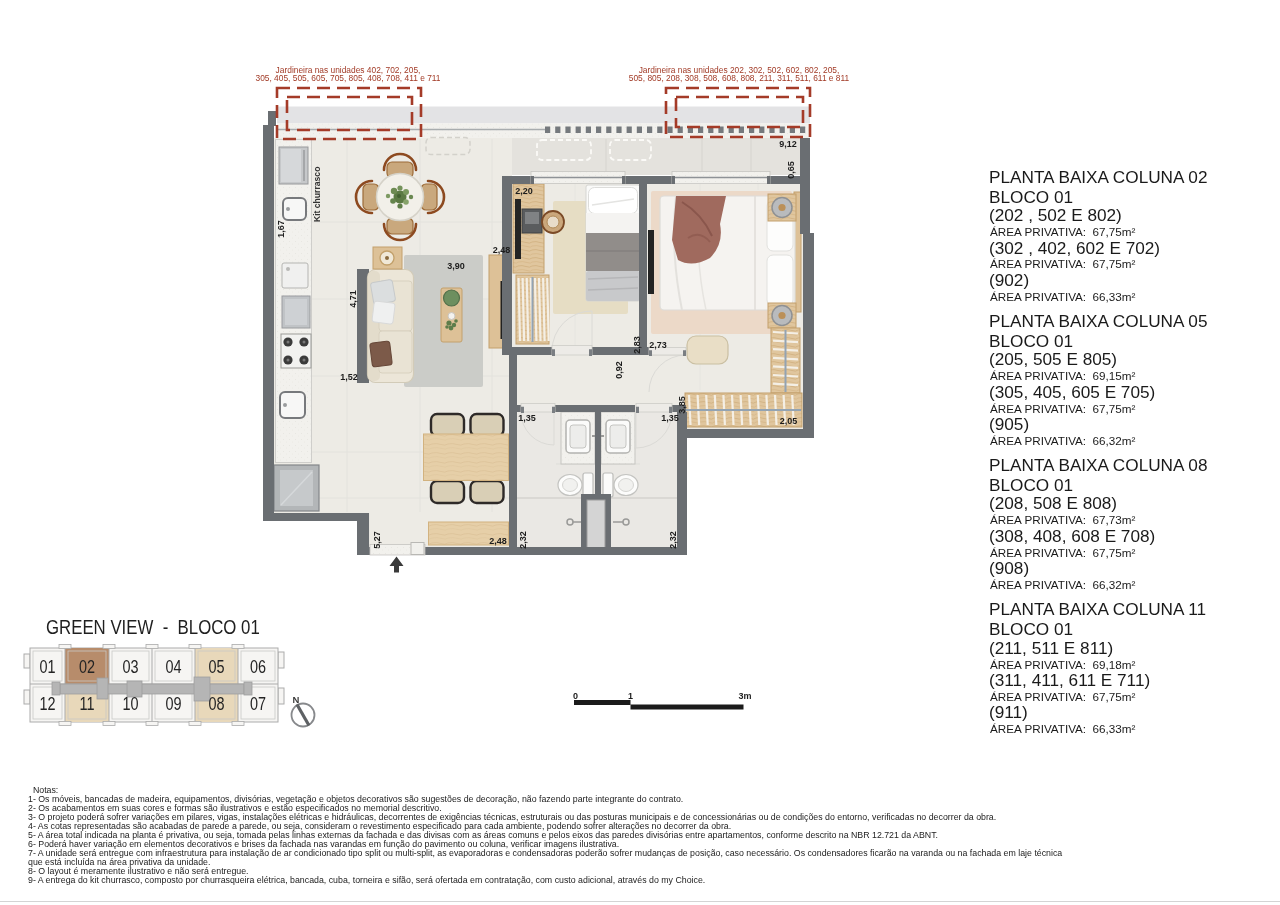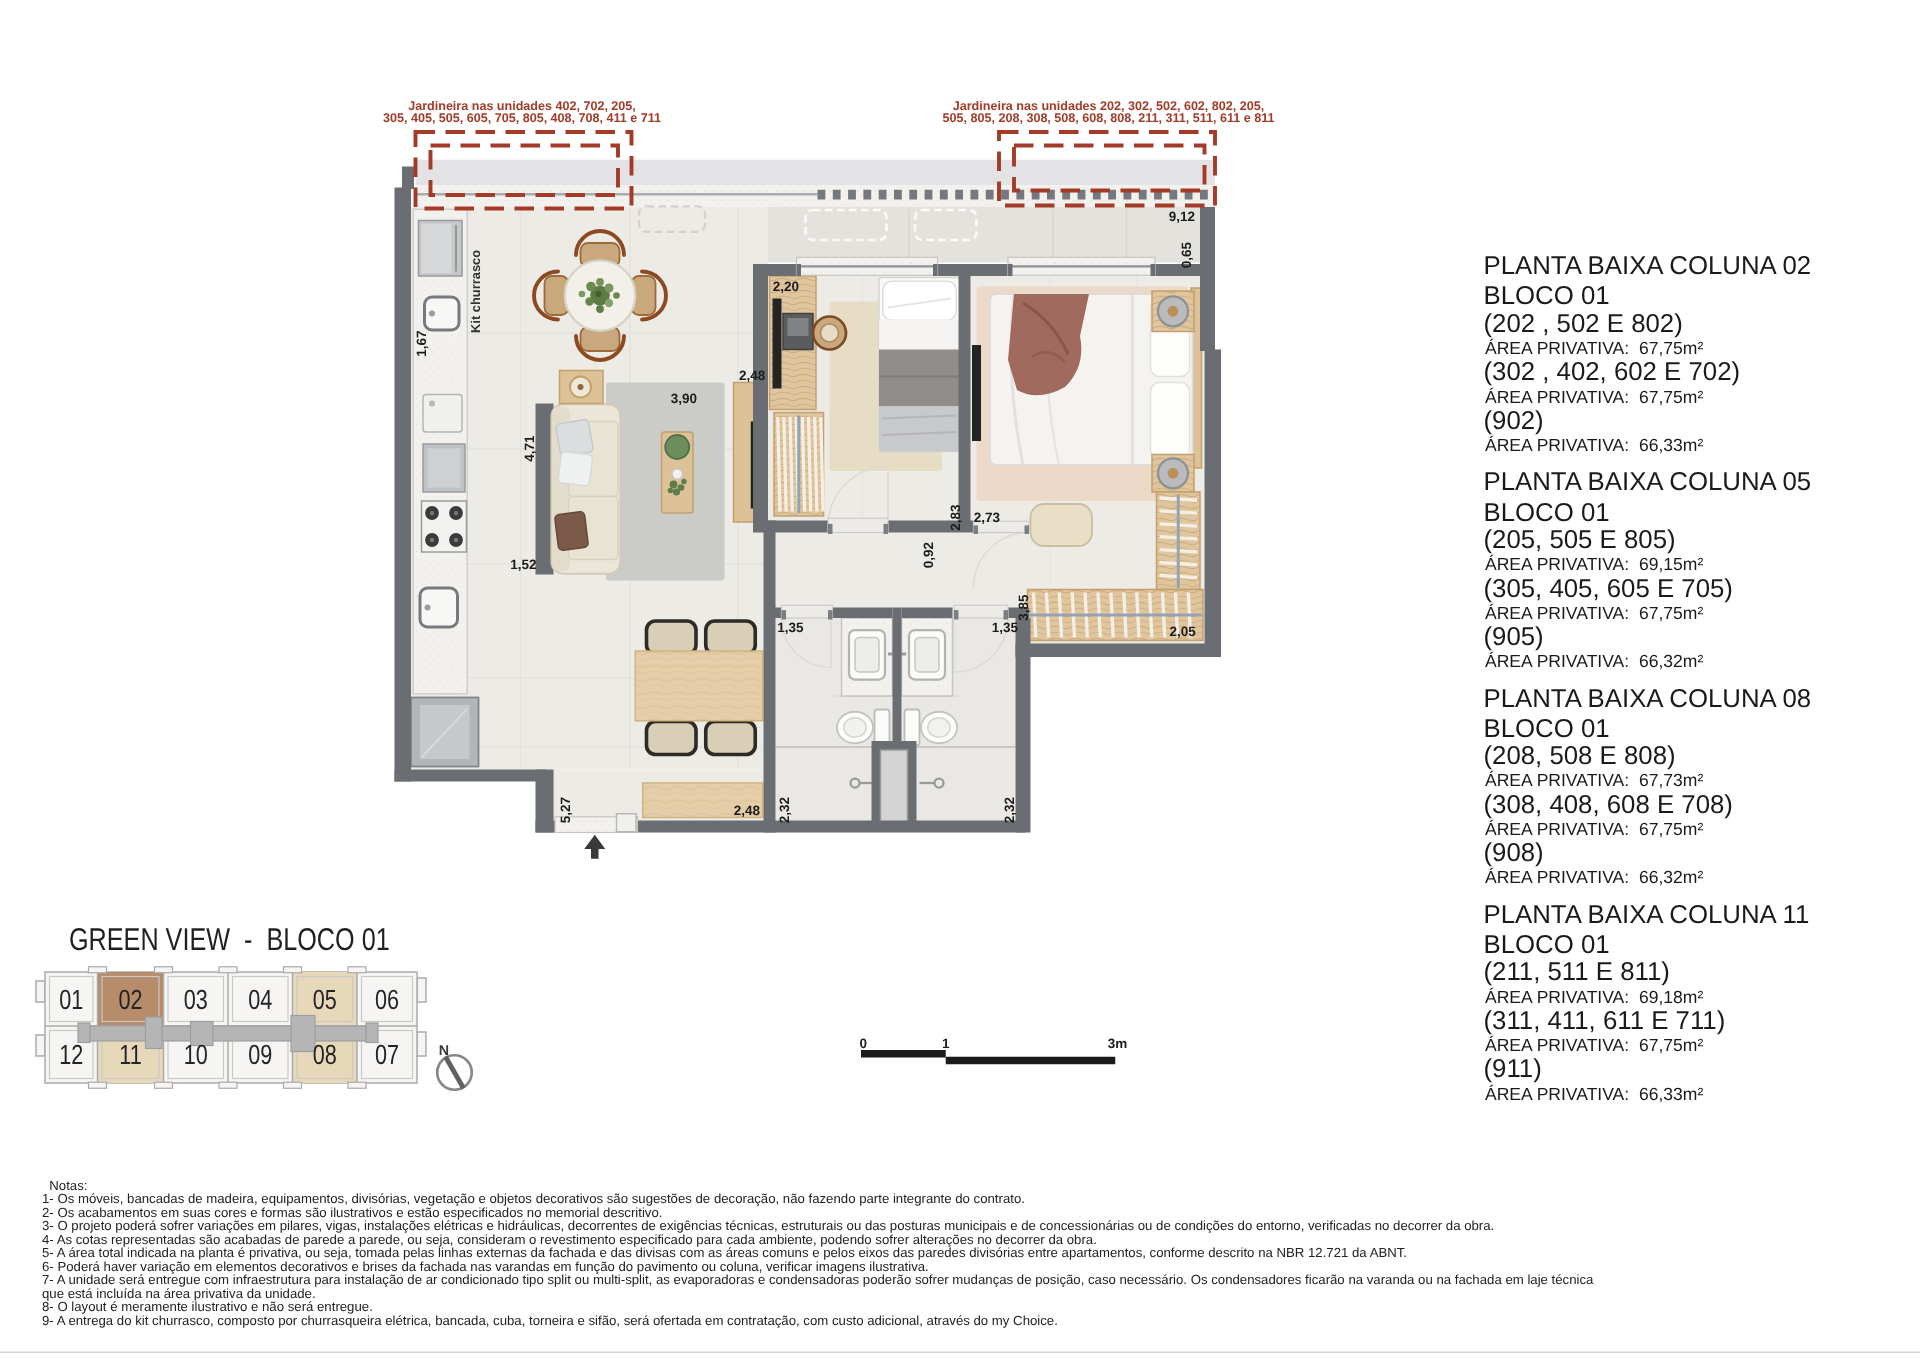--- a/index.html
+++ b/index.html
@@ -412,16 +412,16 @@
 <text x="990" y="588.9" font-family="Liberation Sans, sans-serif" font-size="11.7" fill="#1a1a1a" font-weight="normal" text-anchor="start">ÁREA PRIVATIVA:&nbsp; 66,32m²</text>
 <text x="989" y="615.3" font-family="Liberation Sans, sans-serif" font-size="17.2" fill="#1a1a1a" font-weight="normal" text-anchor="start">PLANTA BAIXA COLUNA 11</text>
 <text x="989" y="635.4" font-family="Liberation Sans, sans-serif" font-size="17.2" fill="#1a1a1a" font-weight="normal" text-anchor="start">BLOCO 01</text>
 <text x="989" y="653.6" font-family="Liberation Sans, sans-serif" font-size="17.2" fill="#1a1a1a" font-weight="normal" text-anchor="start">(211, 511 E 811)</text>
 <text x="990" y="668.6" font-family="Liberation Sans, sans-serif" font-size="11.7" fill="#1a1a1a" font-weight="normal" text-anchor="start">ÁREA PRIVATIVA:&nbsp; 69,18m²</text>
 <text x="989" y="685.9" font-family="Liberation Sans, sans-serif" font-size="17.2" fill="#1a1a1a" font-weight="normal" text-anchor="start">(311, 411, 611 E 711)</text>
 <text x="990" y="700.9" font-family="Liberation Sans, sans-serif" font-size="11.7" fill="#1a1a1a" font-weight="normal" text-anchor="start">ÁREA PRIVATIVA:&nbsp; 67,75m²</text>
 <text x="989" y="718.2" font-family="Liberation Sans, sans-serif" font-size="17.2" fill="#1a1a1a" font-weight="normal" text-anchor="start">(911)</text>
 <text x="990" y="733.1" font-family="Liberation Sans, sans-serif" font-size="11.7" fill="#1a1a1a" font-weight="normal" text-anchor="start">ÁREA PRIVATIVA:&nbsp; 66,33m²</text>
 </svg>
-<div class="abs" style="left:348px;top:65.5px;transform:translateX(-50%);text-align:center;color:#a23b27;font-weight:bold;font-size:8.4px;line-height:8.6px;white-space:nowrap;">Jardineira nas unidades 402, 702, 205,<br>305, 405, 505, 605, 705, 805, 408, 708, 411 e 711</div>
-<div class="abs" style="left:739px;top:65.5px;transform:translateX(-50%);text-align:center;color:#a23b27;font-weight:bold;font-size:8.4px;line-height:8.6px;white-space:nowrap;">Jardineira nas unidades 202, 302, 502, 602, 802, 205,<br>505, 805, 208, 308, 508, 608, 808, 211, 311, 511, 611 e 811</div>
+<div class="abs" style="left:348px;top:65.5px;transform:translateX(-50%);text-align:center;color:#a23b27;font-weight:normal;font-size:8.4px;line-height:8.6px;white-space:nowrap;">Jardineira nas unidades 402, 702, 205,<br>305, 405, 505, 605, 705, 805, 408, 708, 411 e 711</div>
+<div class="abs" style="left:739px;top:65.5px;transform:translateX(-50%);text-align:center;color:#a23b27;font-weight:normal;font-size:8.4px;line-height:8.6px;white-space:nowrap;">Jardineira nas unidades 202, 302, 502, 602, 802, 205,<br>505, 805, 208, 308, 508, 608, 808, 211, 311, 511, 611 e 811</div>
 <div class="abs" style="left:46px;top:614.5px;font-size:21px;color:#1f1f1f;white-space:nowrap;transform:scaleX(0.8);transform-origin:0 0;">GREEN VIEW&nbsp; -&nbsp; BLOCO 01</div>
 <div class="abs" style="left:28px;top:785.5px;font-size:8.8px;line-height:9px;color:#222;white-space:nowrap;">&nbsp;&nbsp;Notas:<br>1- Os móveis, bancadas de madeira, equipamentos, divisórias, vegetação e objetos decorativos são sugestões de decoração, não fazendo parte integrante do contrato.<br>2- Os acabamentos em suas cores e formas são ilustrativos e estão especificados no memorial descritivo.<br>3- O projeto poderá sofrer variações em pilares, vigas, instalações elétricas e hidráulicas, decorrentes de exigências técnicas, estruturais ou das posturas municipais e de concessionárias ou de condições do entorno, verificadas no decorrer da obra.<br>4- As cotas representadas são acabadas de parede a parede, ou seja, consideram o revestimento especificado para cada ambiente, podendo sofrer alterações no decorrer da obra.<br>5- A área total indicada na planta é privativa, ou seja, tomada pelas linhas externas da fachada e das divisas com as áreas comuns e pelos eixos das paredes divisórias entre apartamentos, conforme descrito na NBR 12.721 da ABNT.<br>6- Poderá haver variação em elementos decorativos e brises da fachada nas varandas em função do pavimento ou coluna, verificar imagens ilustrativa.<br>7- A unidade será entregue com infraestrutura para instalação de ar condicionado tipo split ou multi-split, as evaporadoras e condensadoras poderão sofrer mudanças de posição, caso necessário. Os condensadores ficarão na varanda ou na fachada em laje técnica<br>que está incluída na área privativa da unidade.<br>8- O layout é meramente ilustrativo e não será entregue.<br>9- A entrega do kit churrasco, composto por churrasqueira elétrica, bancada, cuba, torneira e sifão, será ofertada em contratação, com custo adicional, através do my Choice.</div>
 <div class="abs" style="left:0;top:901px;width:1280px;height:1px;background:#d4d4d4;"></div>
 </body></html>

